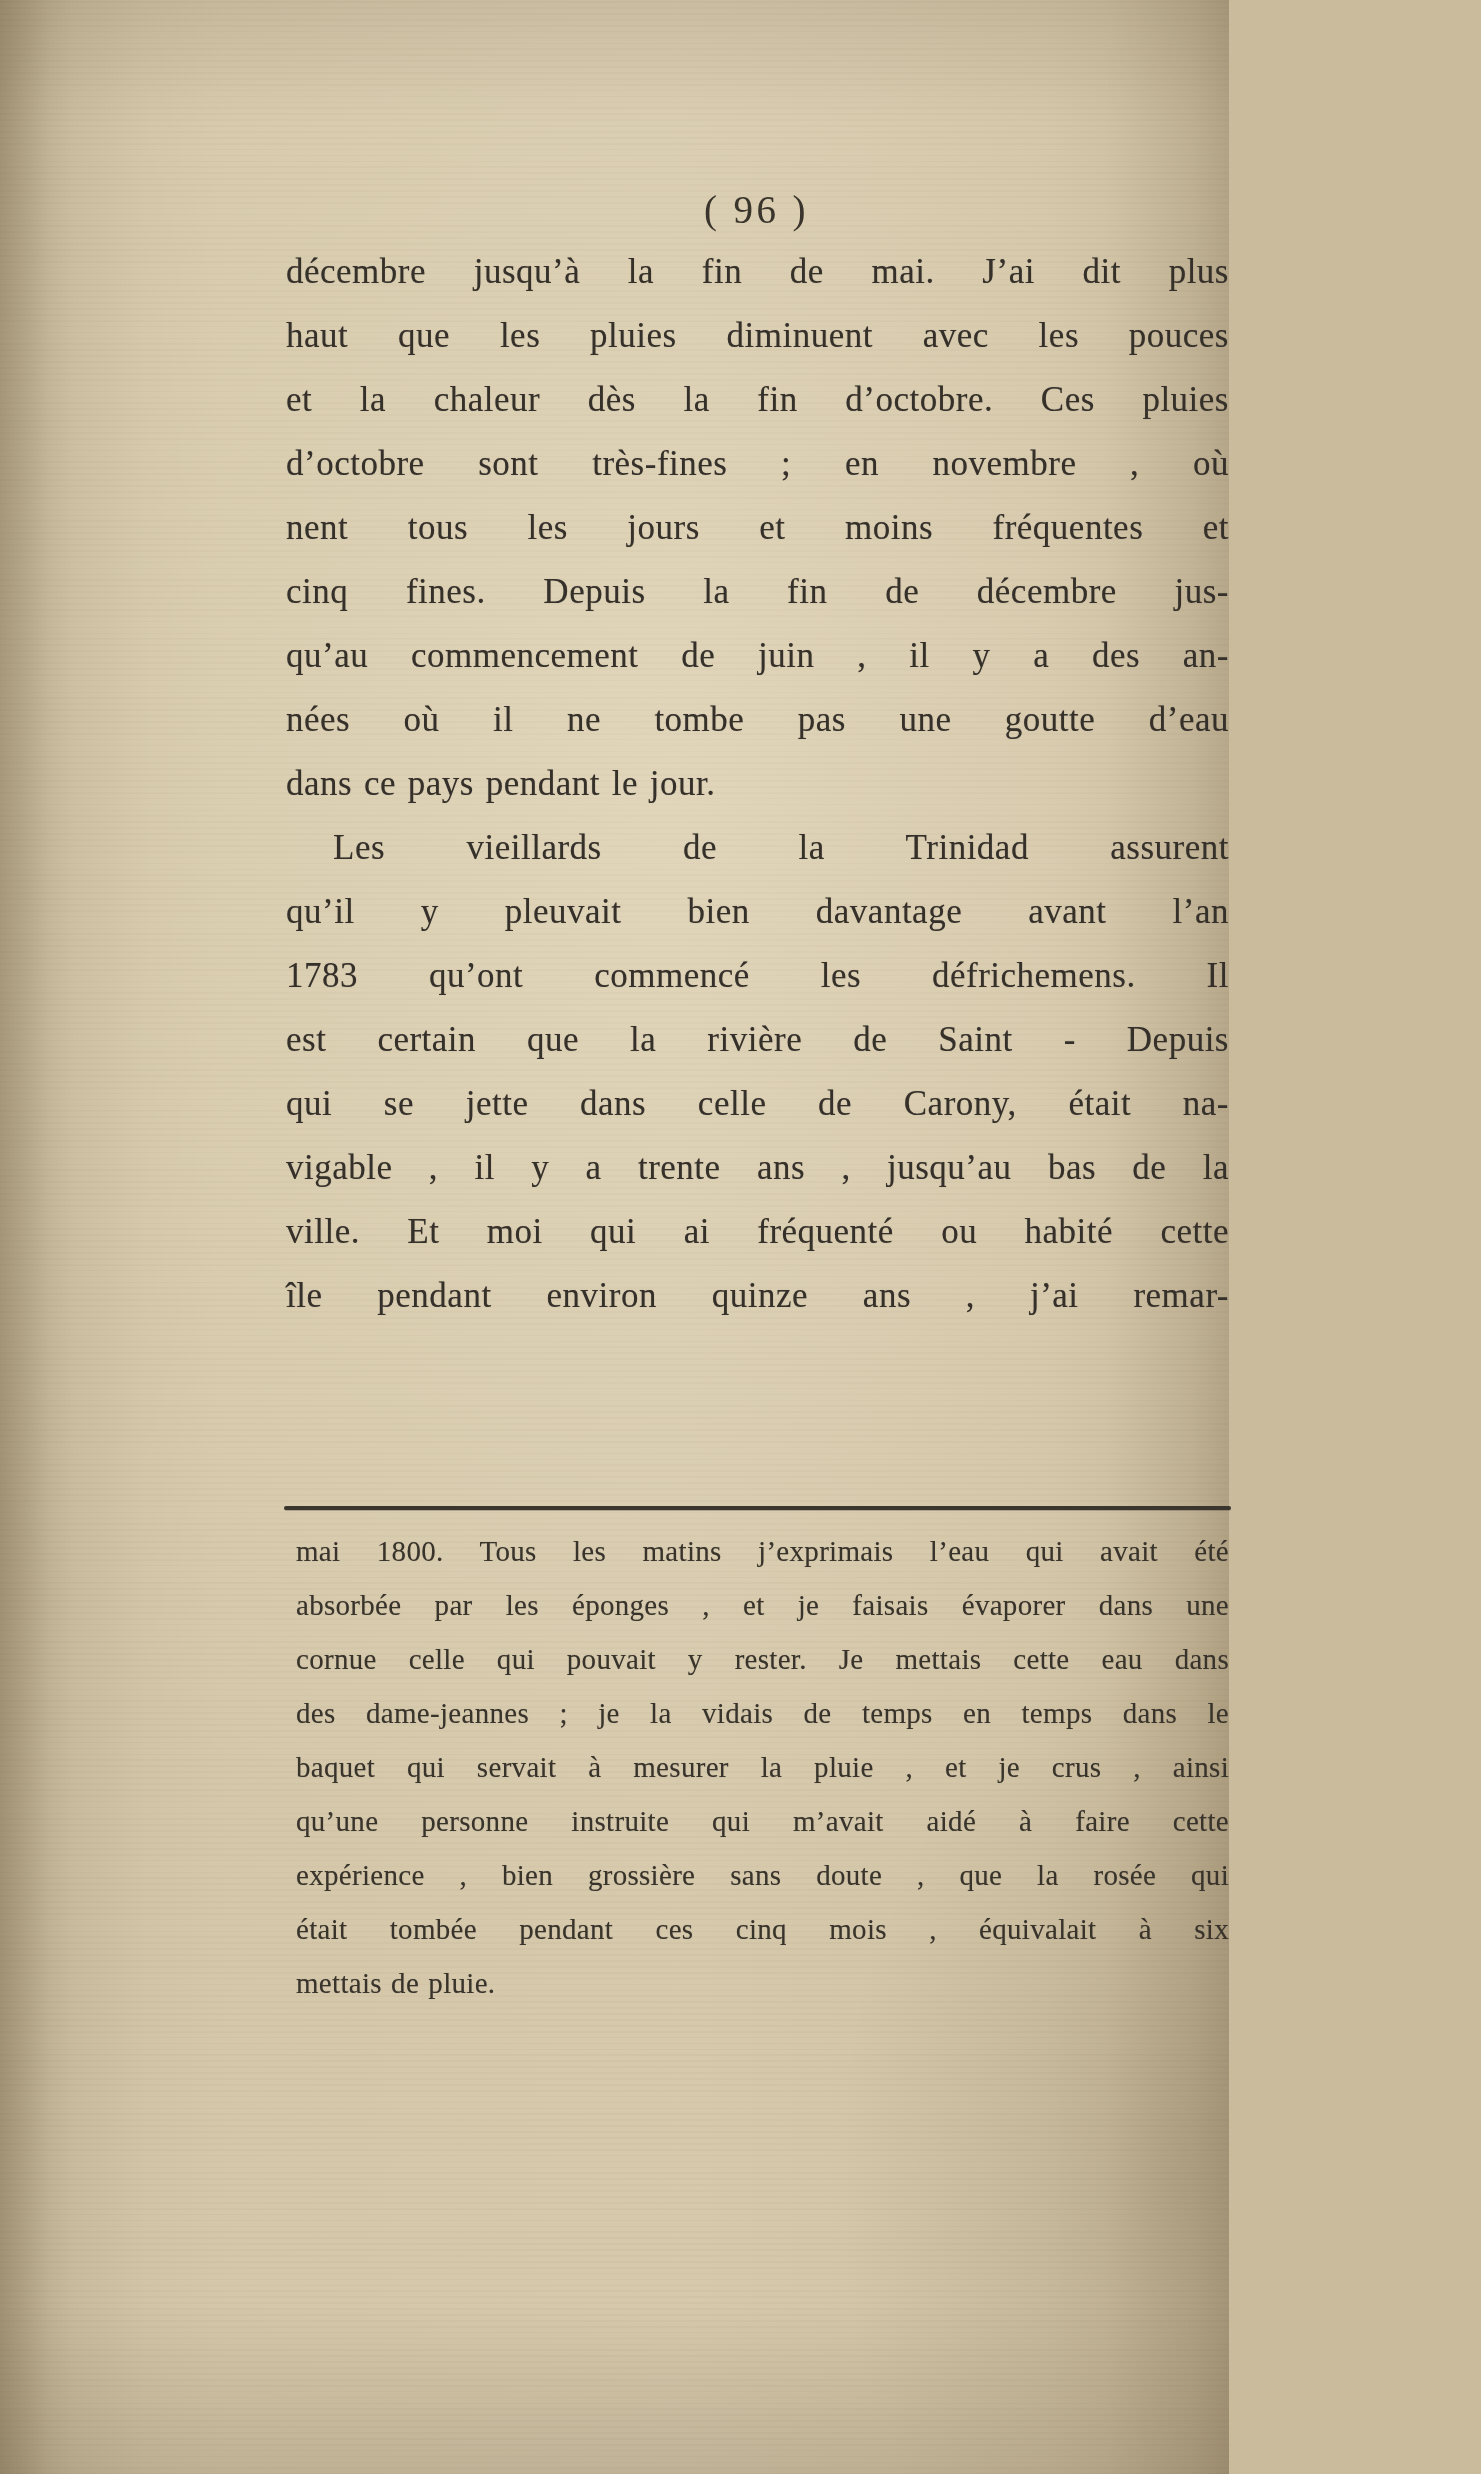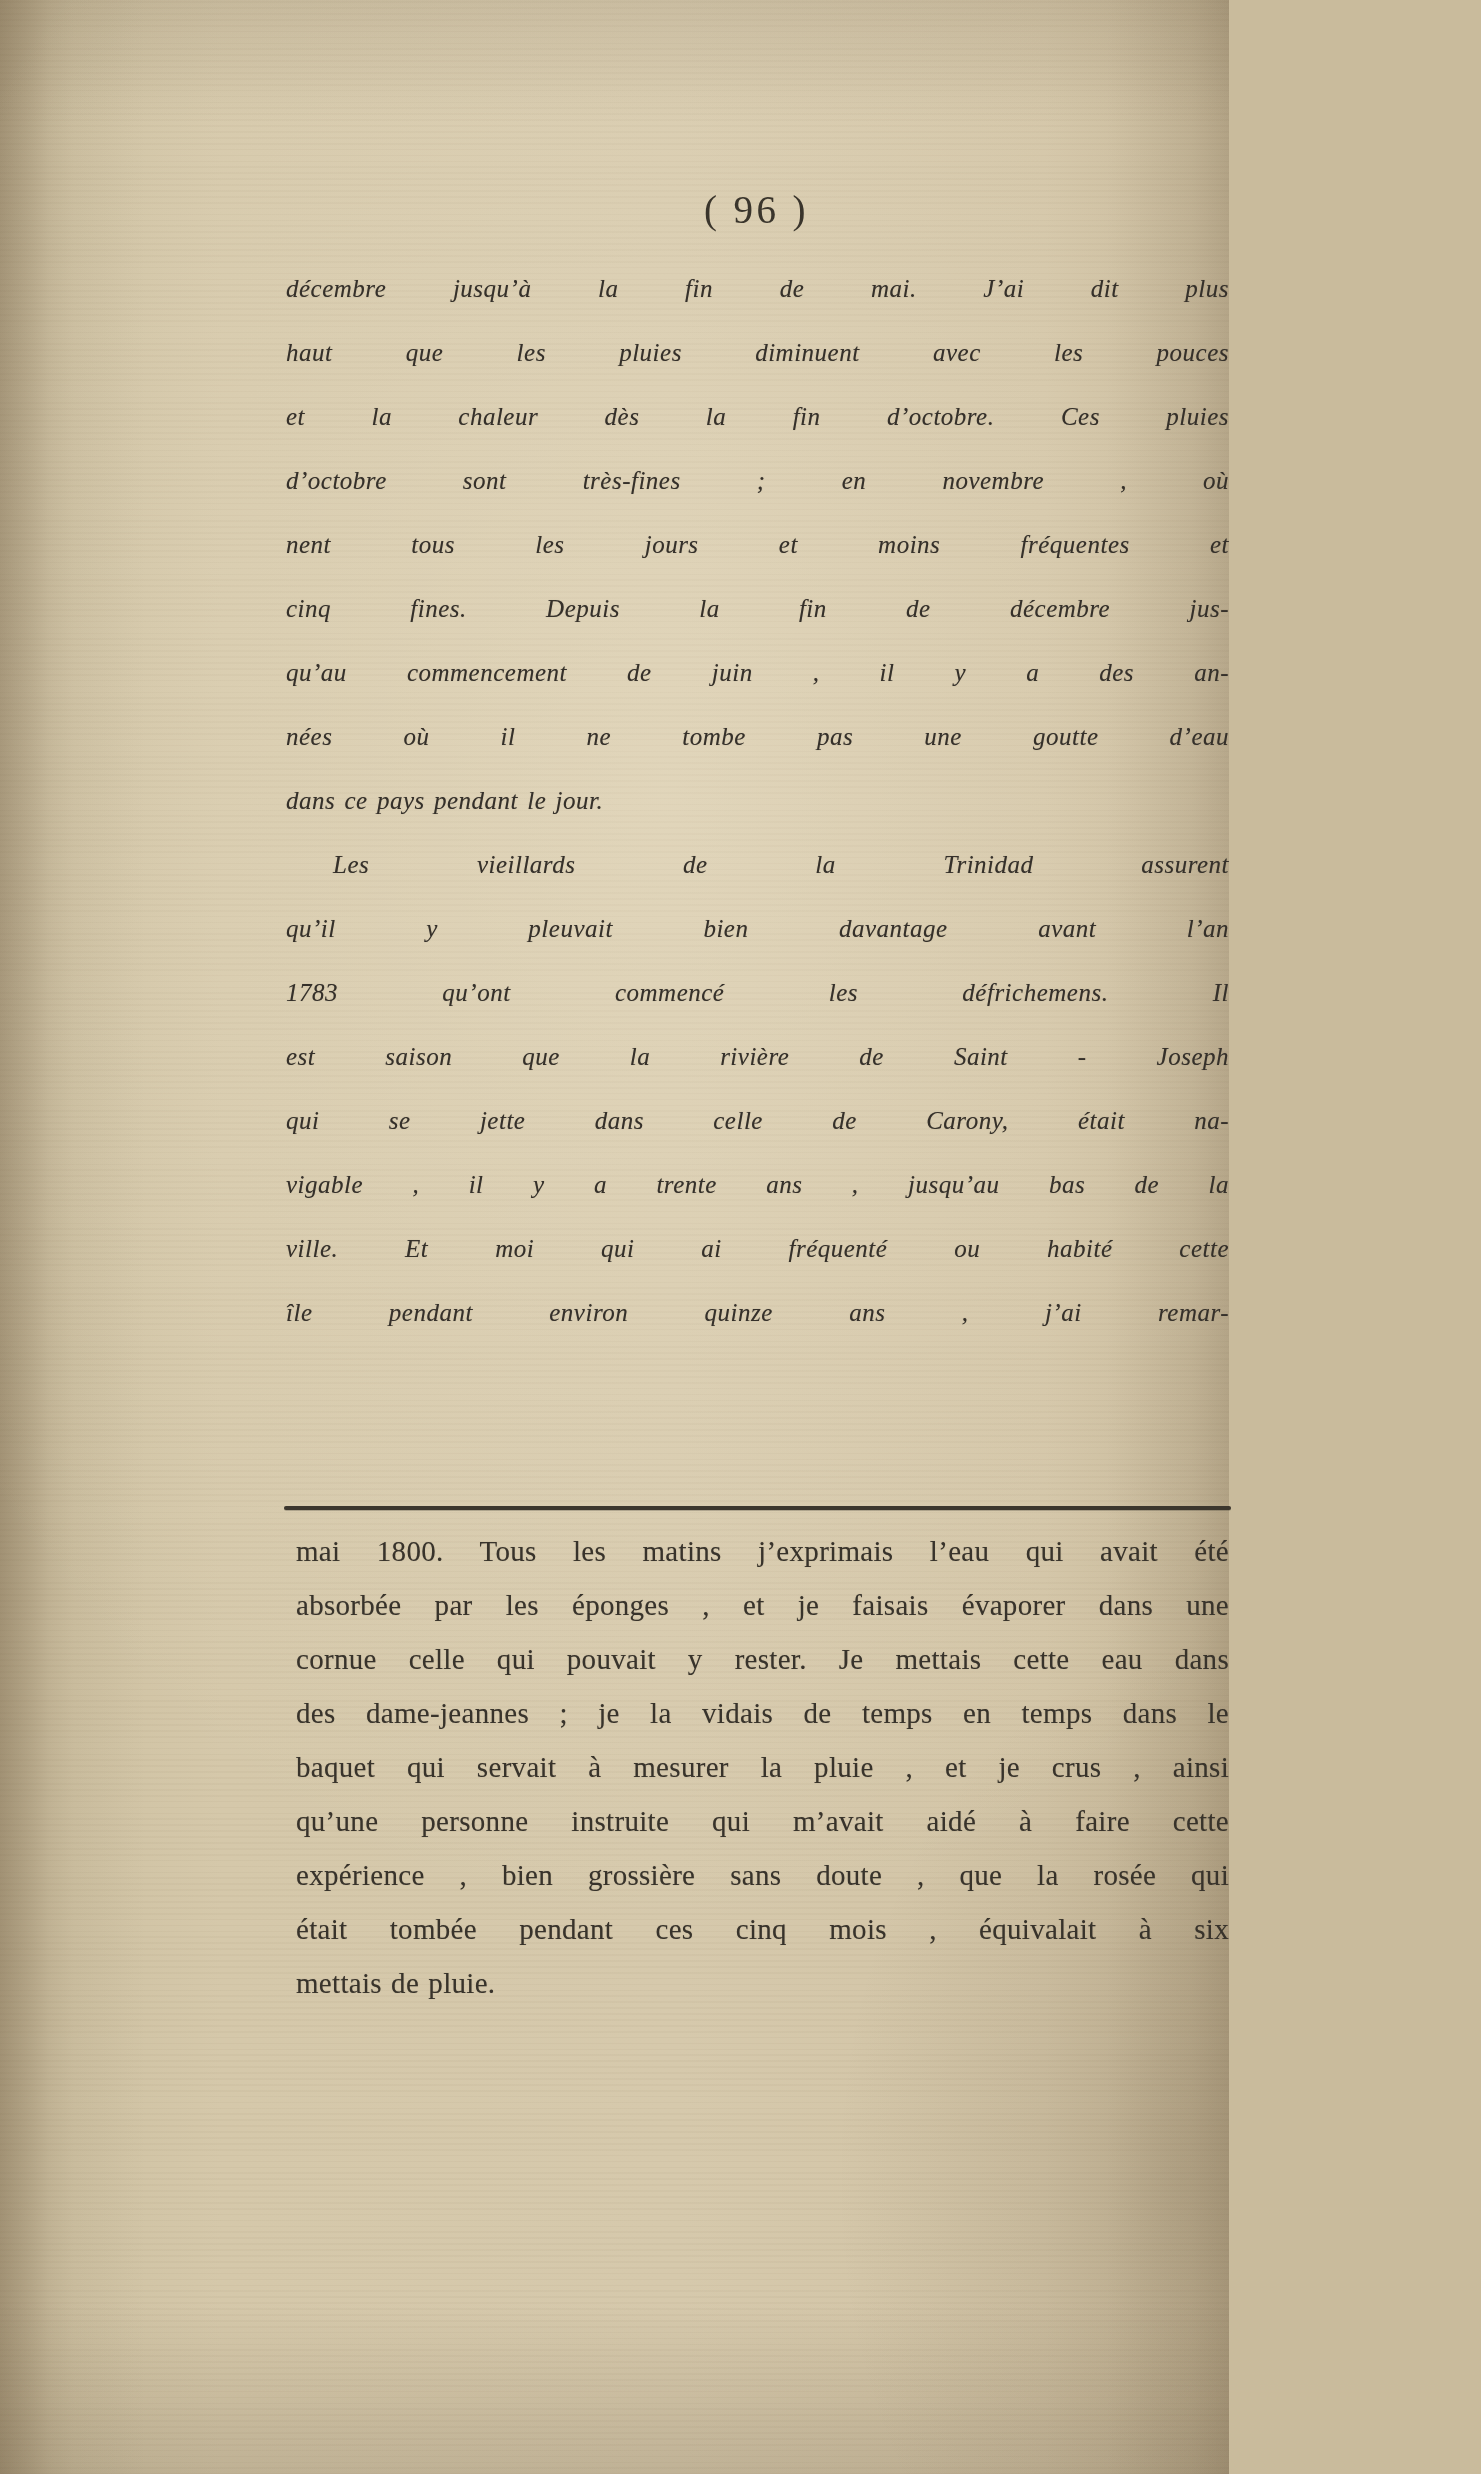--- a/index.html
+++ b/index.html
@@ -42,30 +42,29 @@
     top: 187px;
     left: 286px;
     width: 941px;
     text-align: center;
     font-size: 39px;
     letter-spacing: 3.4px;
     color: #3a352c;
   }
   .text-column {
     position: absolute;
-    top: 257px;
+    top: 240px;
     left: 286px;
     width: 943px;
-    font-size: 25px;
+    font-size: 35px;
     line-height: 64px;
     letter-spacing: 0.5px;
     word-spacing: 2.5px;
     color: #35302a;
     text-shadow: 0 0 0.8px rgba(53, 48, 42, 0.35);
-    font-style: italic;
   }
   .line {
     text-align: justify;
     text-align-last: justify;
     white-space: normal;
   }
   .line.end {
     text-align-last: left;
   }
   .line.indent {
@@ -108,21 +107,21 @@
     <div class="line">d’octobre sont très-fines ; en novembre , où</div>
     <div class="line">nent tous les jours et moins fréquentes et</div>
     <div class="line">cinq fines. Depuis la fin de décembre jus-</div>
     <div class="line">qu’au commencement de juin , il y a des an-</div>
     <div class="line">nées où il ne tombe pas une goutte d’eau</div>
     <div class="line end">dans ce pays pendant le jour.</div>
 
     <div class="line indent">Les vieillards de la Trinidad assurent</div>
     <div class="line">qu’il y pleuvait bien davantage avant l’an</div>
     <div class="line">1783 qu’ont commencé les défrichemens. Il</div>
-    <div class="line">est saison que la rivière de Saint - Joseph</div>
+    <div class="line">est certain que la rivière de Saint - Depuis</div>
     <div class="line">qui se jette dans celle de Carony, était na-</div>
     <div class="line">vigable , il y a trente ans , jusqu’au bas de la</div>
     <div class="line">ville. Et moi qui ai fréquenté ou habité cette</div>
     <div class="line">île pendant environ quinze ans , j’ai remar-</div>
   </div>
 
   <div class="footnote-rule"></div>
 
   <div class="footnote">
     <div class="line">mai 1800. Tous les matins j’exprimais l’eau qui avait été</div>

